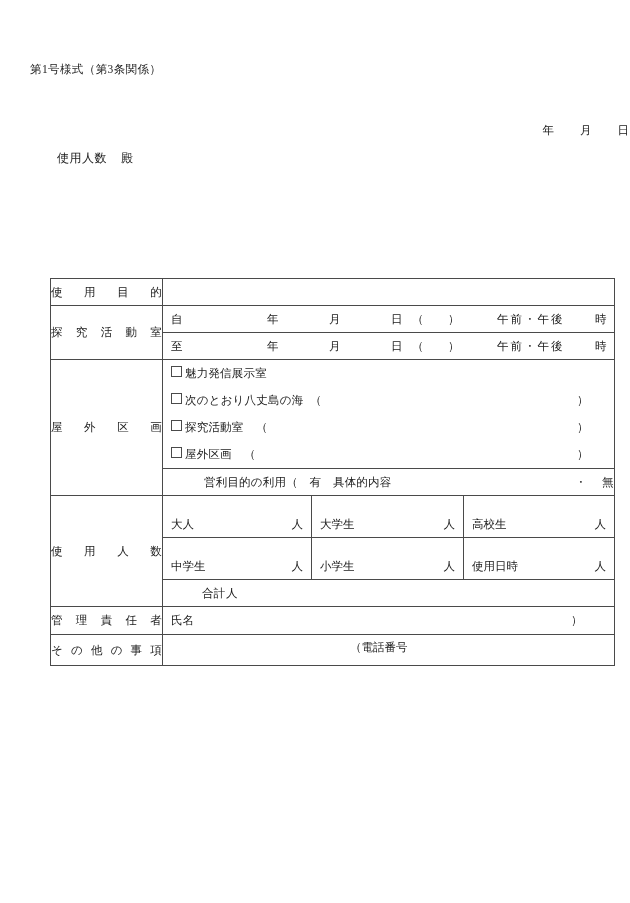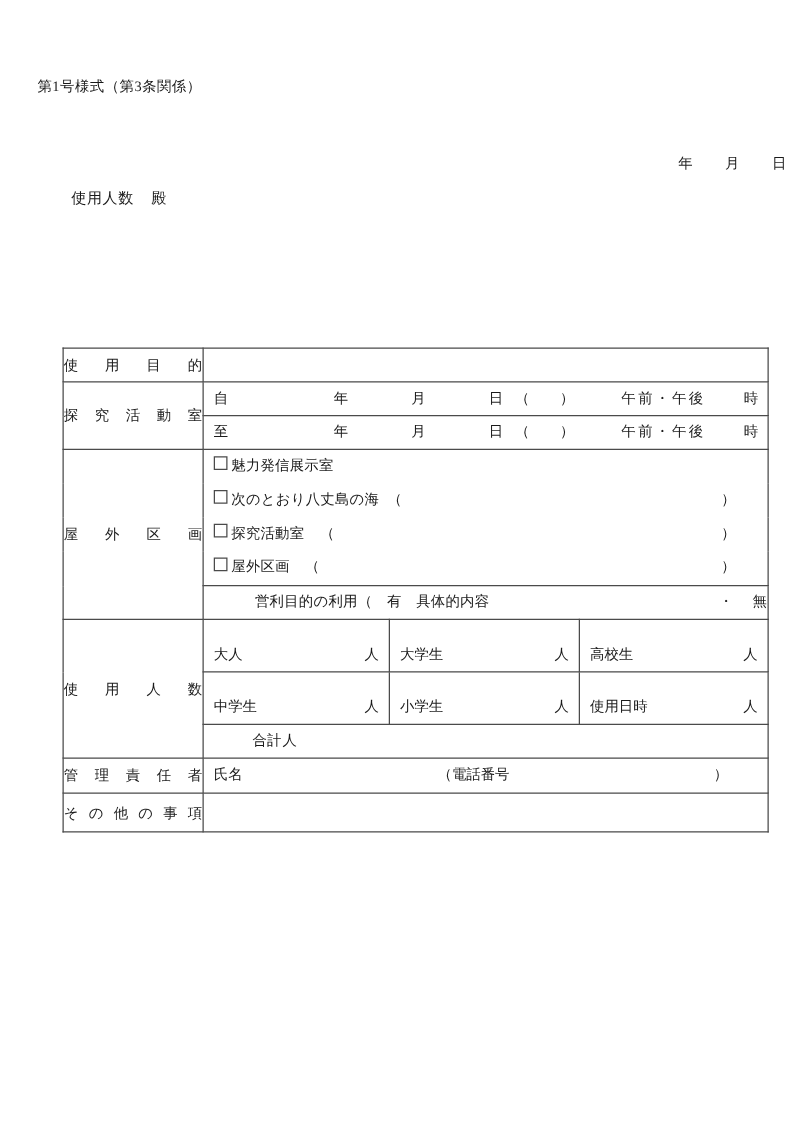--- a/index.html
+++ b/index.html
@@ -197,21 +197,21 @@
   .total .nm { position: absolute; left: 8px; margin-left: 31px; }
   .total .un { position: absolute; left: 63px; }
 
   .mgr {
     position: relative;
     height: 27px;
     line-height: 27px;
     white-space: nowrap;
   }
   .mgr .nm { position: absolute; left: 8px; }
-  .mgr .tel { position: absolute; left: 187px; }
+  .mgr .tel { position: absolute; left: 187px; margin-top: 27px; }
   .mgr .cl { position: absolute; left: 408px; }
 
   .box {
     display: inline-block;
     width: 9px;
     height: 9px;
     border: 1px solid #4a4a4a;
     margin-right: 3px;
     position: relative;
     top: 0px;

